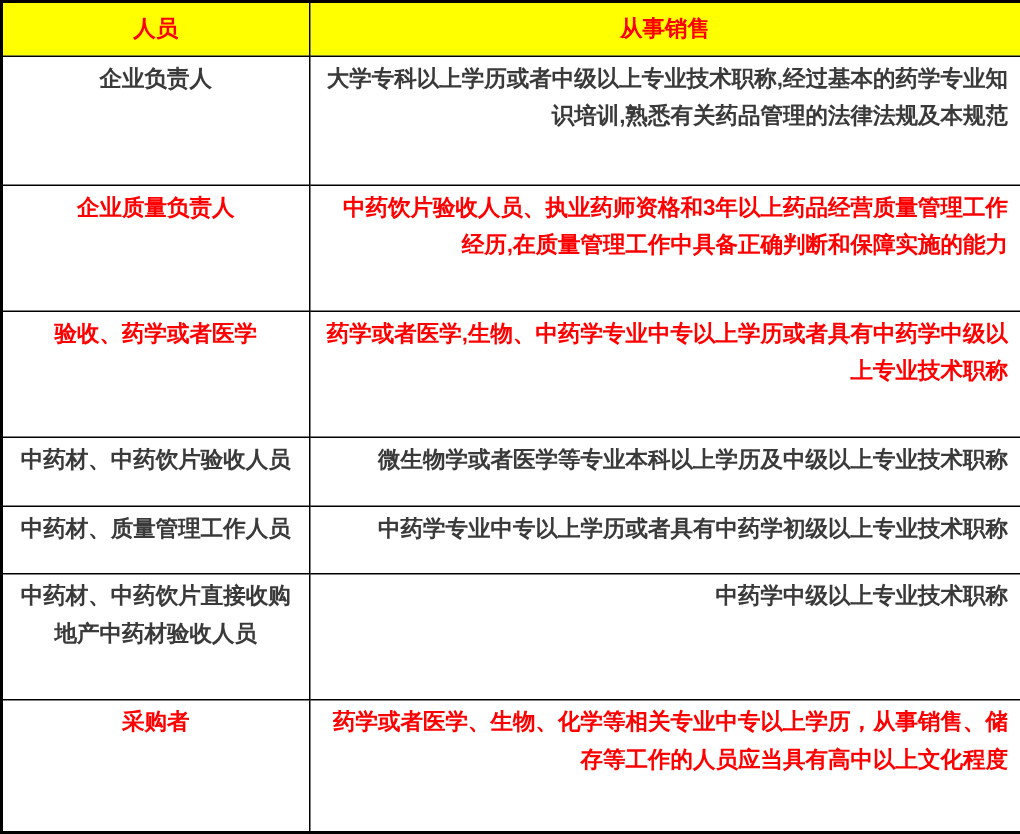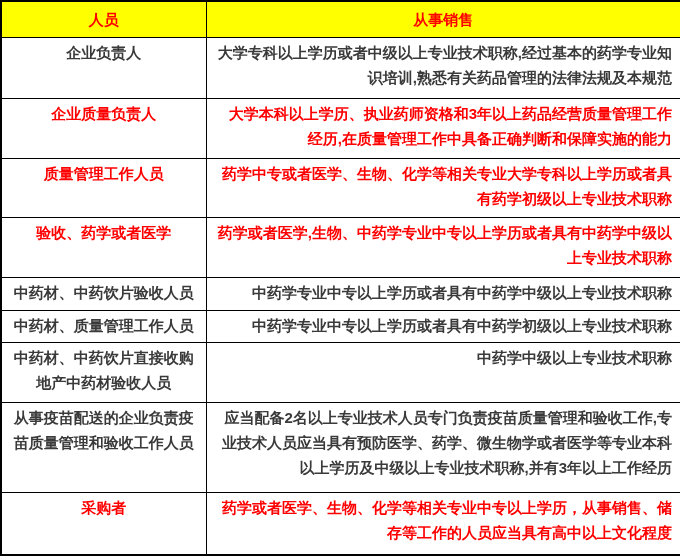--- a/index.html
+++ b/index.html
@@ -74,44 +74,36 @@
       <th>从事销售</th>
     </tr>
   </thead>
   <tbody>
     <tr class="row h57">
       <td class="personnel">企业负责人</td>
       <td class="requirement">大学专科以上学历或者中级以上专业技术职称,经过基本的药学专业知识培训,熟悉有关药品管理的法律法规及本规范</td>
     </tr>
     <tr class="row h54 red">
       <td class="personnel">企业质量负责人</td>
-      <td class="requirement">大学本科以上学历、执业药师资格和3年以上药品经营质量管理工作经历,在质量管理工作中具备正确判断和保障实施的能力</td>
-    </tr>
-    <tr class="row h54 red">
-      <td class="personnel">质量管理工作人员</td>
-      <td class="requirement">药学中专或者医学、生物、化学等相关专业大学专科以上学历或者具有药学初级以上专业技术职称</td>
+      <td class="requirement">中药饮片验收人员、执业药师资格和3年以上药品经营质量管理工作经历,在质量管理工作中具备正确判断和保障实施的能力</td>
     </tr>
     <tr class="row h55 red">
       <td class="personnel">验收、药学或者医学</td>
       <td class="requirement">药学或者医学,生物、中药学专业中专以上学历或者具有中药学中级以上专业技术职称</td>
     </tr>
     <tr class="row h28">
       <td class="personnel">中药材、中药饮片验收人员</td>
-      <td class="requirement">中药学专业中专以上学历或者具有中药学中级以上专业技术职称</td>
+      <td class="requirement">微生物学或者医学等专业本科以上学历及中级以上专业技术职称</td>
     </tr>
     <tr class="row h28">
       <td class="personnel">中药材、质量管理工作人员</td>
       <td class="requirement">中药学专业中专以上学历或者具有中药学初级以上专业技术职称</td>
     </tr>
     <tr class="row h54">
       <td class="personnel">中药材、中药饮片直接收购地产中药材验收人员</td>
       <td class="requirement">中药学中级以上专业技术职称</td>
     </tr>
-    <tr class="row h83">
-      <td class="personnel">从事疫苗配送的企业负责疫苗质量管理和验收工作人员</td>
-      <td class="requirement">应当配备2名以上专业技术人员专门负责疫苗质量管理和验收工作,专业技术人员应当具有预防医学、药学、微生物学或者医学等专业本科以上学历及中级以上专业技术职称,并有3年以上工作经历</td>
-    </tr>
     <tr class="row h58 red">
       <td class="personnel">采购者</td>
       <td class="requirement">药学或者医学、生物、化学等相关专业中专以上学历，从事销售、储存等工作的人员应当具有高中以上文化程度</td>
     </tr>
   </tbody>
 </table>
 
 </body></html>

